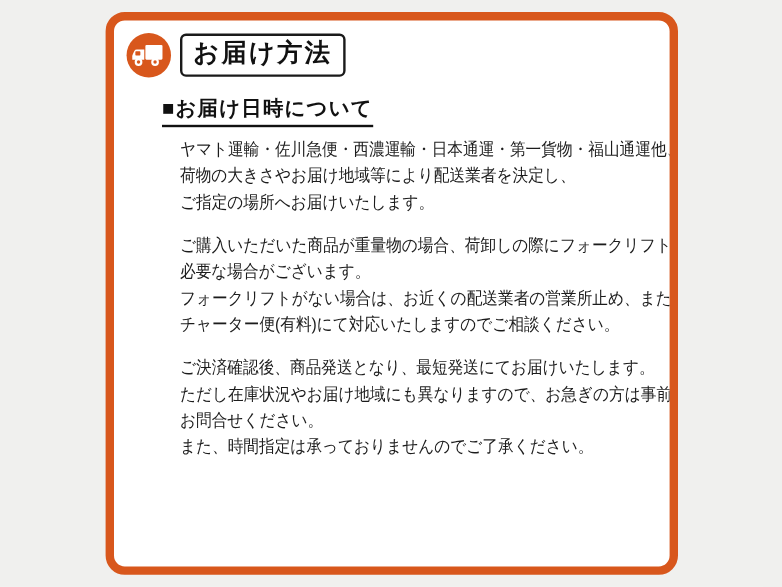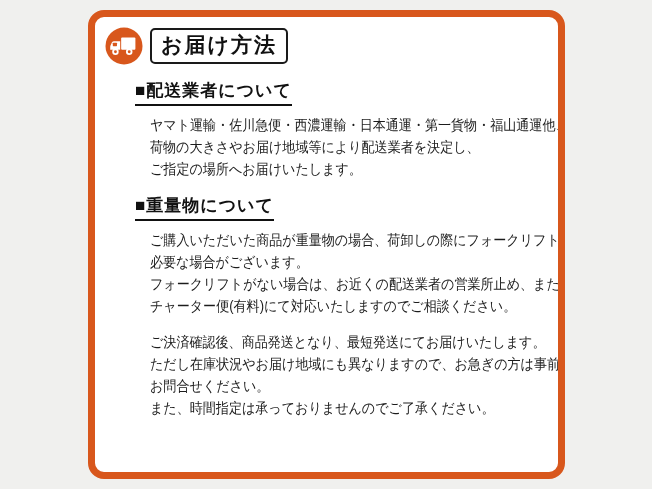--- a/index.html
+++ b/index.html
@@ -91,30 +91,29 @@
           <circle cx="11" cy="26" r="3.4" fill="#ffffff"></circle>
           <circle cx="11" cy="26" r="1.5" fill="#d8571c"></circle>
           <circle cx="25.5" cy="26" r="3.4" fill="#ffffff"></circle>
           <circle cx="25.5" cy="26" r="1.5" fill="#d8571c"></circle>
         </svg>
       </span>
       <span class="title-box">お届け方法</span>
     </div>
 
     <div class="section">
-      <div class="section-heading">■配送業者について</div>
+      <div class="section-heading">■お届け日時について</div>
       <div class="section-body">
         <div class="body-line">ヤマト運輸・佐川急便・西濃運輸・日本通運・第一貨物・福山通運他、</div>
         <div class="body-line">荷物の大きさやお届け地域等により配送業者を決定し、</div>
         <div class="body-line">ご指定の場所へお届けいたします。</div>
       </div>
     </div>
 
     <div class="section">
-      <div class="section-heading">■重量物について</div>
       <div class="section-body">
         <div class="body-line">ご購入いただいた商品が重量物の場合、荷卸しの際にフォークリフトが</div>
         <div class="body-line">必要な場合がございます。</div>
         <div class="body-line">フォークリフトがない場合は、お近くの配送業者の営業所止め、または</div>
         <div class="body-line">チャーター便(有料)にて対応いたしますのでご相談ください。</div>
       </div>
     </div>
 
     <div class="section">
       <div class="section-body">

